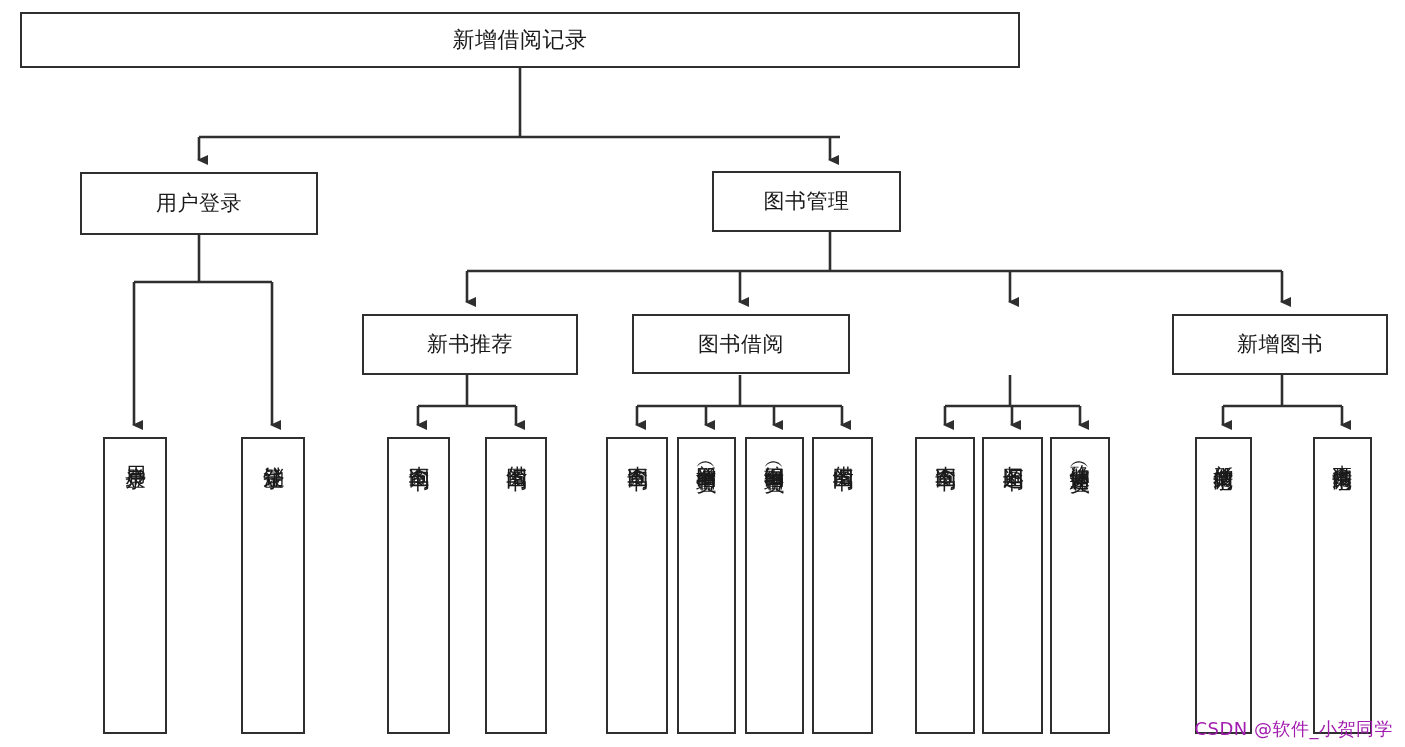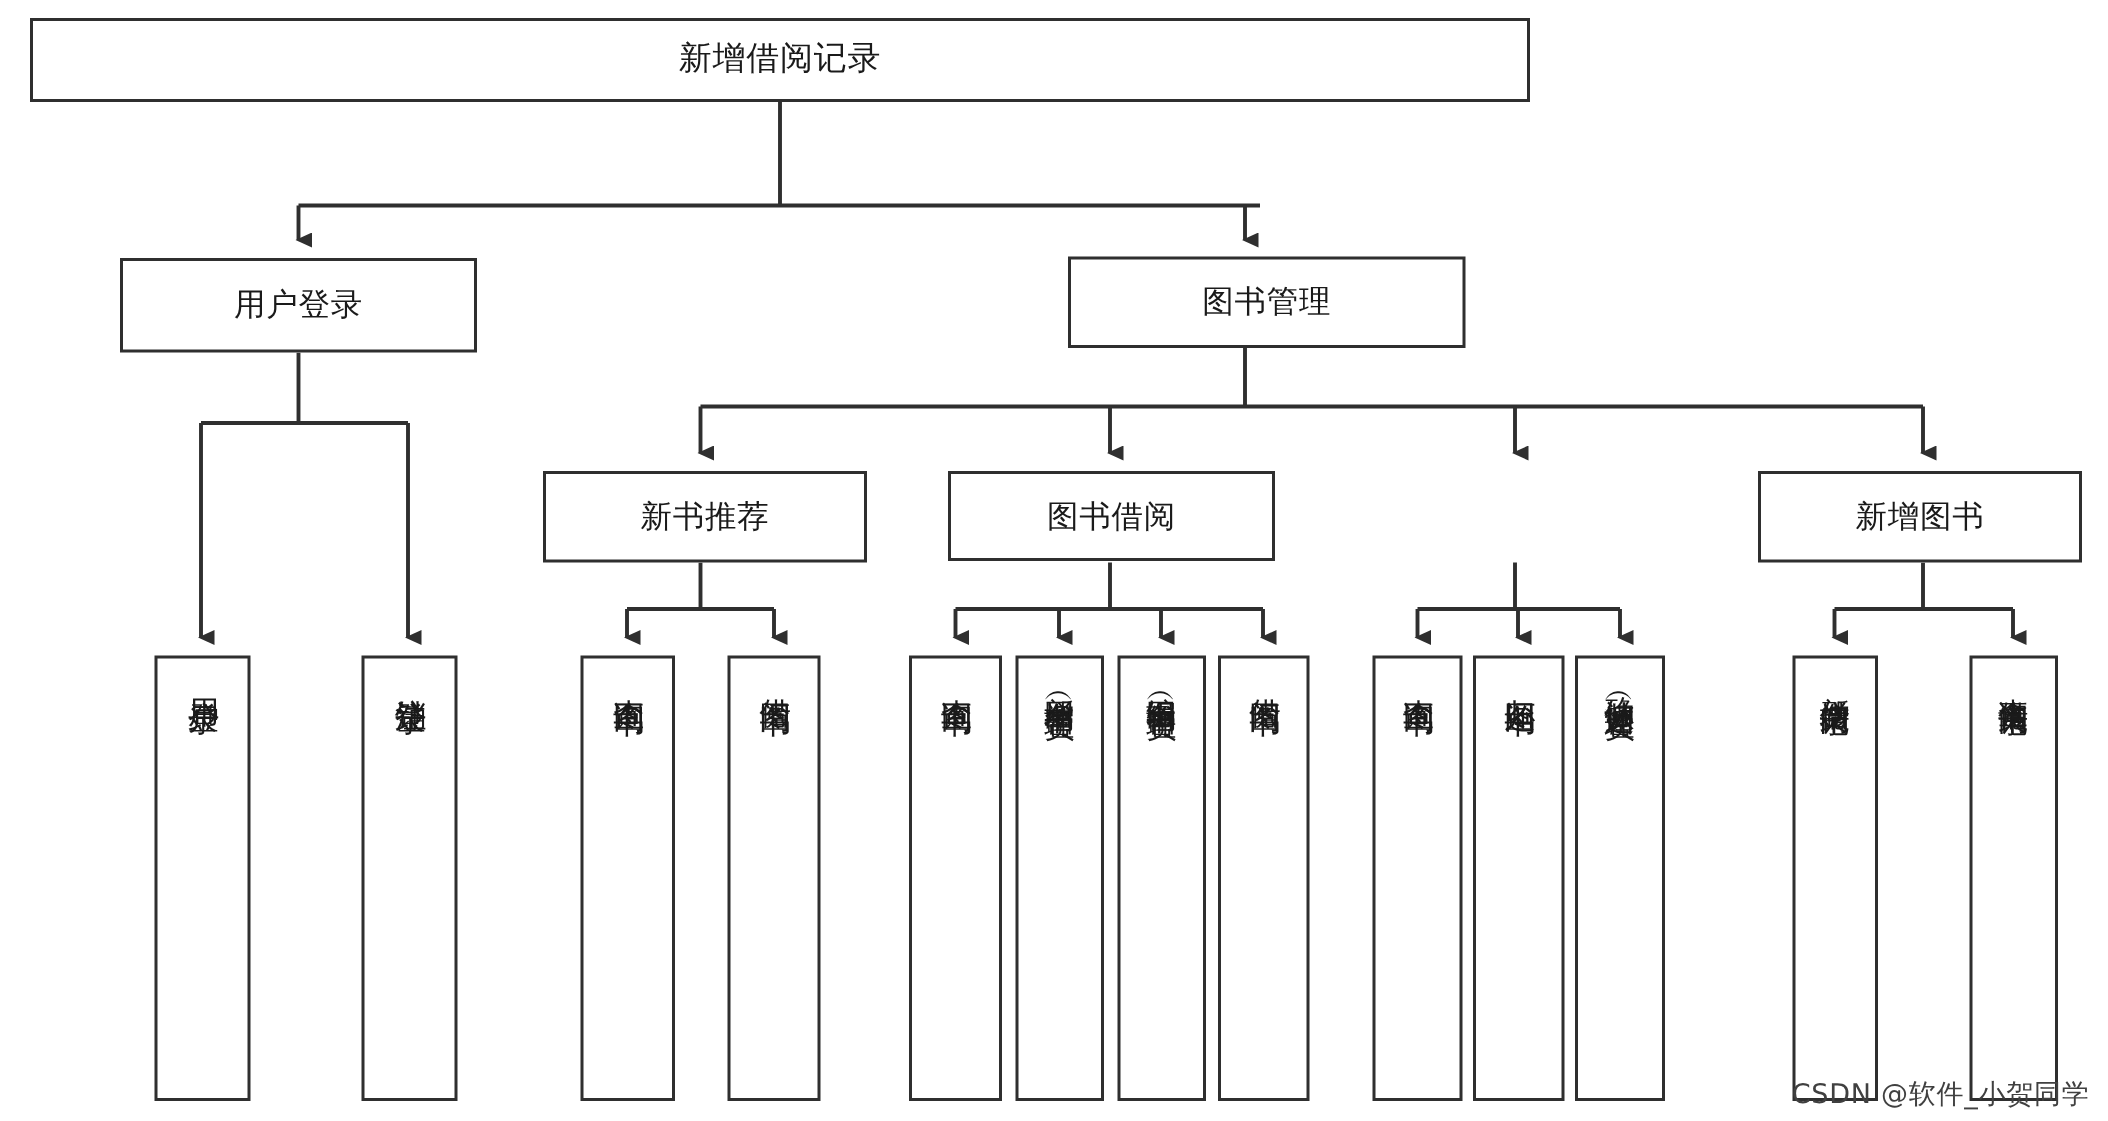--- a/index.html
+++ b/index.html
@@ -59,21 +59,21 @@
     margin: 0 auto;
   }
   .node.vert.tall .label {
     font-size: 20px;
   }
   .watermark {
     position: absolute;
     right: 12px;
     bottom: 6px;
     font-size: 18px;
-    color: #404040;
+    color: #a21caf;
     letter-spacing: 0.5px;
     white-space: nowrap;
   }
 </style>
 </head>
 <body>
 
 <div id="canvas">
 
   <svg class="wires" viewBox="0 0 1405 747" xmlns="http://www.w3.org/2000/svg">
@@ -126,21 +126,21 @@
     </g>
   </svg>
 
   <div class="node root horiz" style="left:20px; top:12px; width:1000px; height:56px;">
     <span class="label">新增借阅记录</span>
   </div>
 
   <div class="node horiz" style="left:80px; top:172px; width:238px; height:63px;">
     <span class="label">用户登录</span>
   </div>
-  <div class="node horiz" style="left:712px; top:171px; width:265px; height:61px;">
+  <div class="node horiz" style="left:712px; top:171px; width:189px; height:61px;">
     <span class="label">图书管理</span>
   </div>
 
   <div class="node horiz" style="left:362px; top:314px; width:216px; height:61px;">
     <span class="label">新书推荐</span>
   </div>
   <div class="node horiz" style="left:632px; top:314px; width:218px; height:60px;">
     <span class="label">图书借阅</span>
   </div>
   <div class="node horiz" style="left:1172px; top:314px; width:216px; height:61px;">

